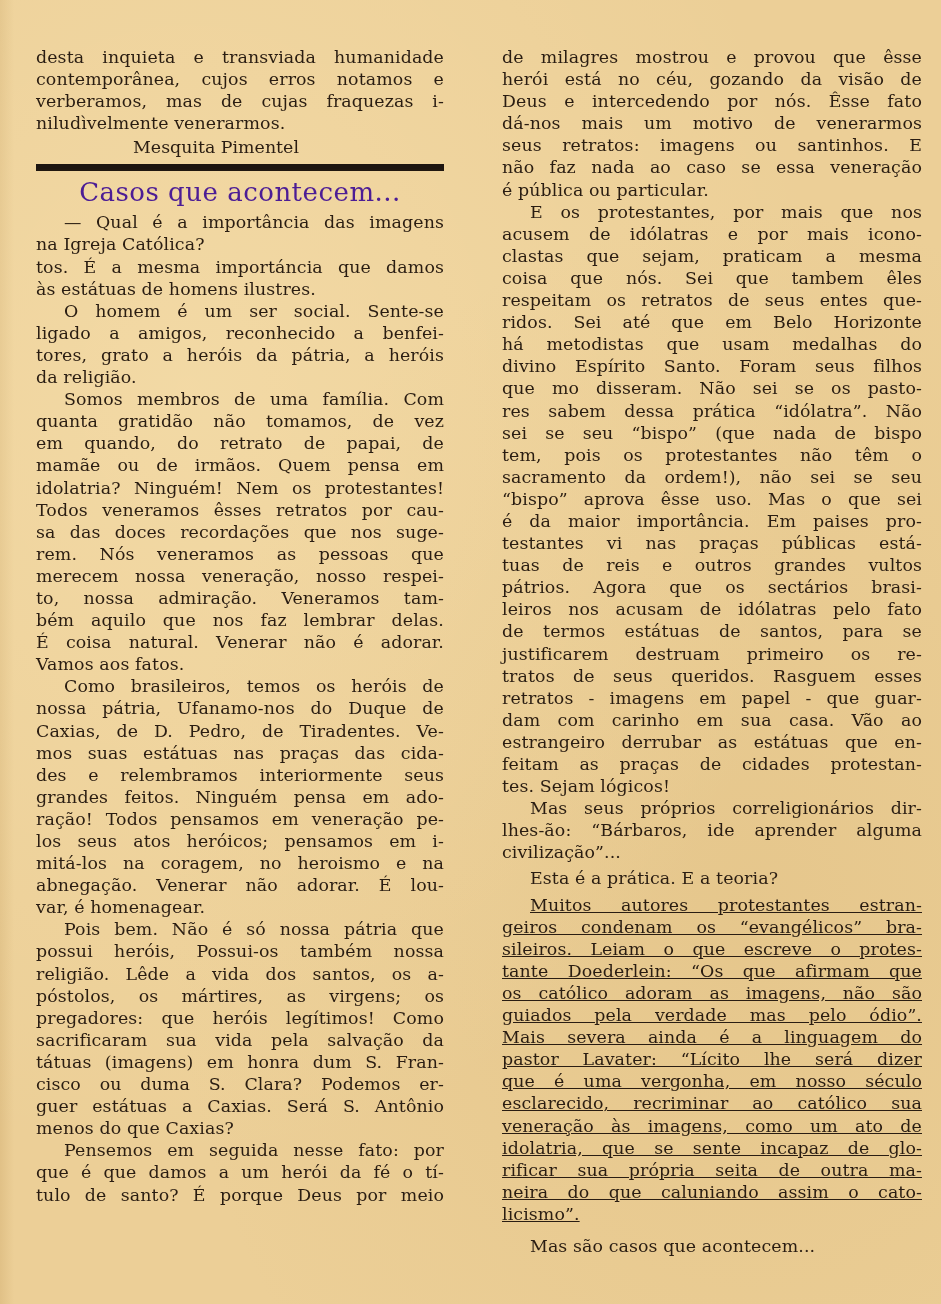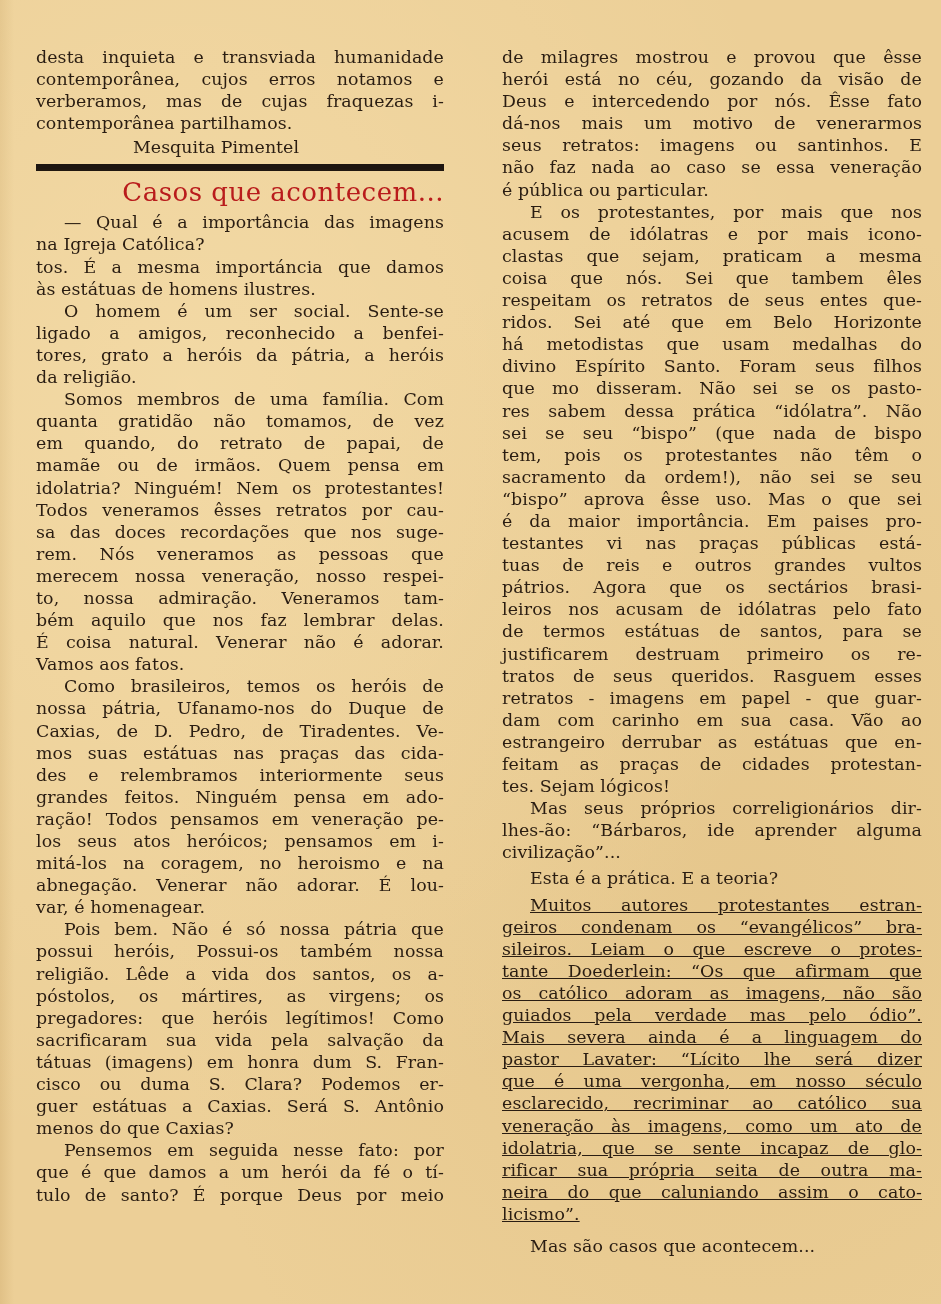--- a/index.html
+++ b/index.html
@@ -35,32 +35,32 @@
     font-size: 17.4px; line-height: 22px; height: 24px;
     text-align: center; padding-right: 48px; margin-top: 2px;
   }
   .rule {
     height: 5px; background: #1d1510; margin: 4px 0 4px 0;
     border-bottom: 2px solid rgba(40,28,18,0.35);
   }
   .headline {
     font-family: "DejaVu Serif", serif;
     font-size: 26px; line-height: 34px; height: 36px;
-    text-align: right; color: #b91c1c; letter-spacing: 0.5px;
+    text-align: center; color: #4c1d95; letter-spacing: 0.5px;
   }
 </style>
 </head>
 <body>
 
 <div id="col-left" class="col">
   <div id="intro">
       <div class="line">desta inquieta e transviada humanidade</div>
       <div class="line">contemporânea, cujos erros notamos e</div>
       <div class="line">verberamos, mas de cujas fraquezas i-</div>
-      <div class="line last">contemporânea partilhamos.</div>
+      <div class="line last">niludìvelmente venerarmos.</div>
     </div>
   <div class="signature">Mesquita Pimentel</div>
   <div class="rule"></div>
   <div class="headline">Casos que acontecem...</div>
   <div id="left-body">
       <div>
         <div class="line indent">— Qual é a importância das imagens</div>
         <div class="line last">na Igreja Católica?</div>
       </div>
       <div>

